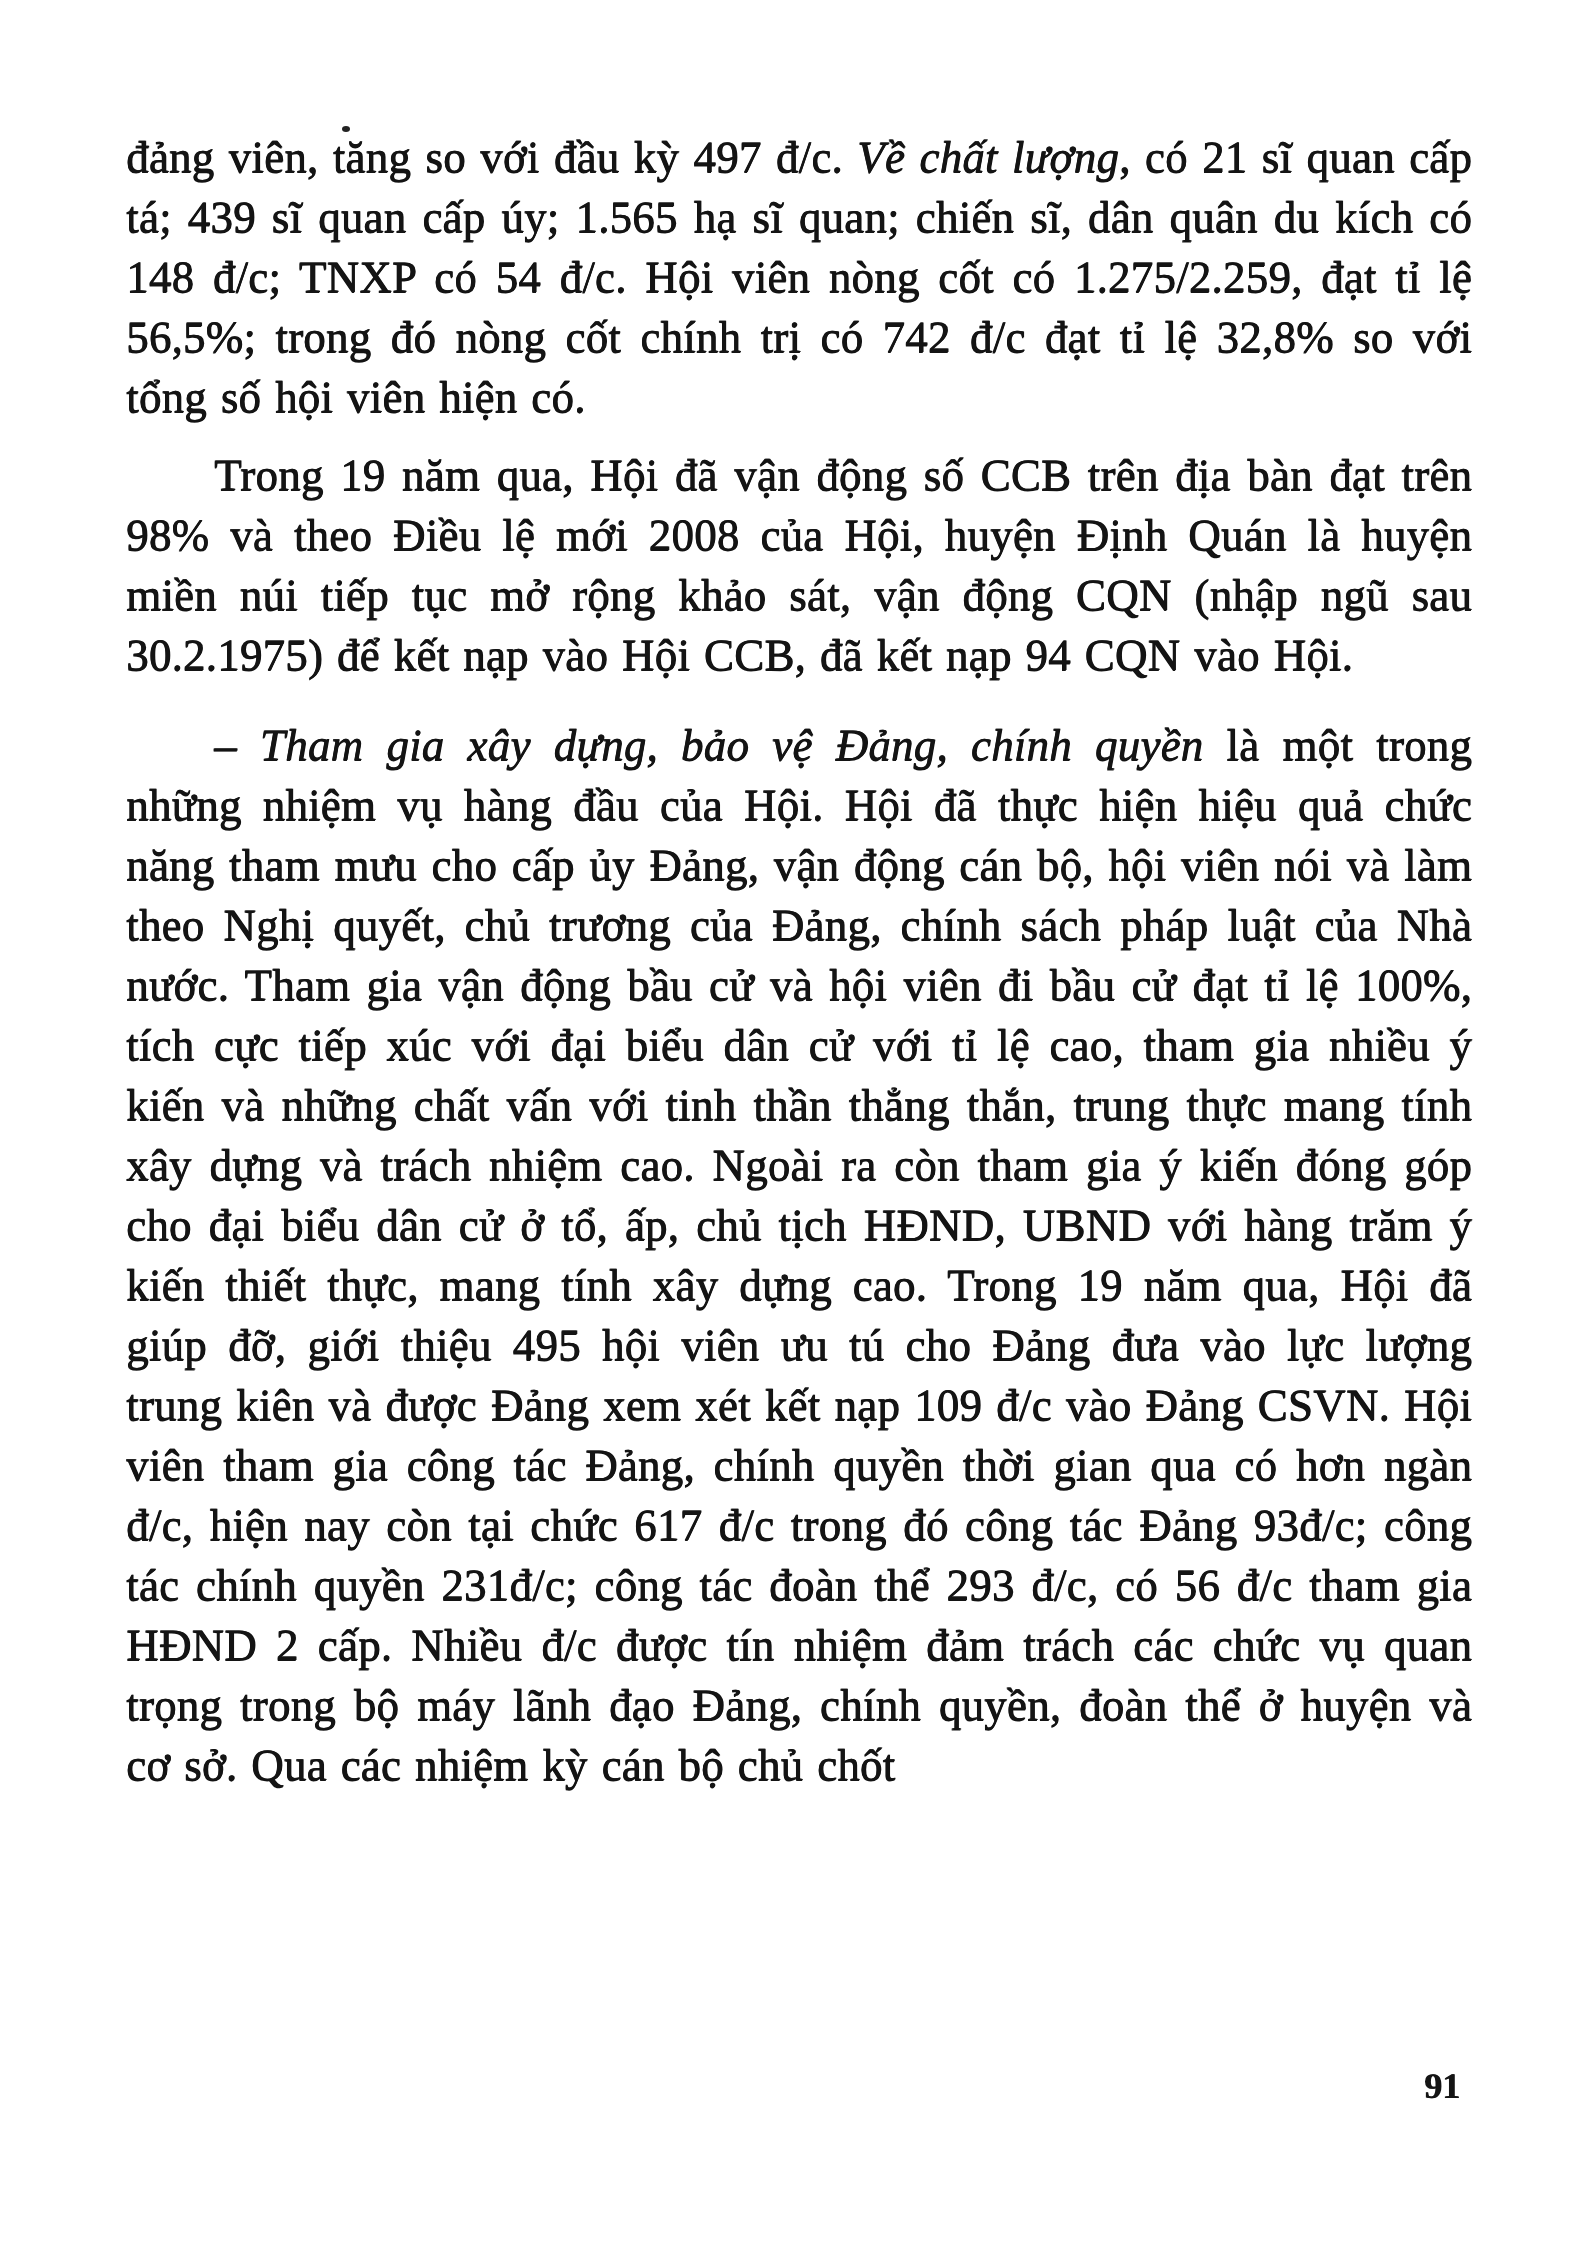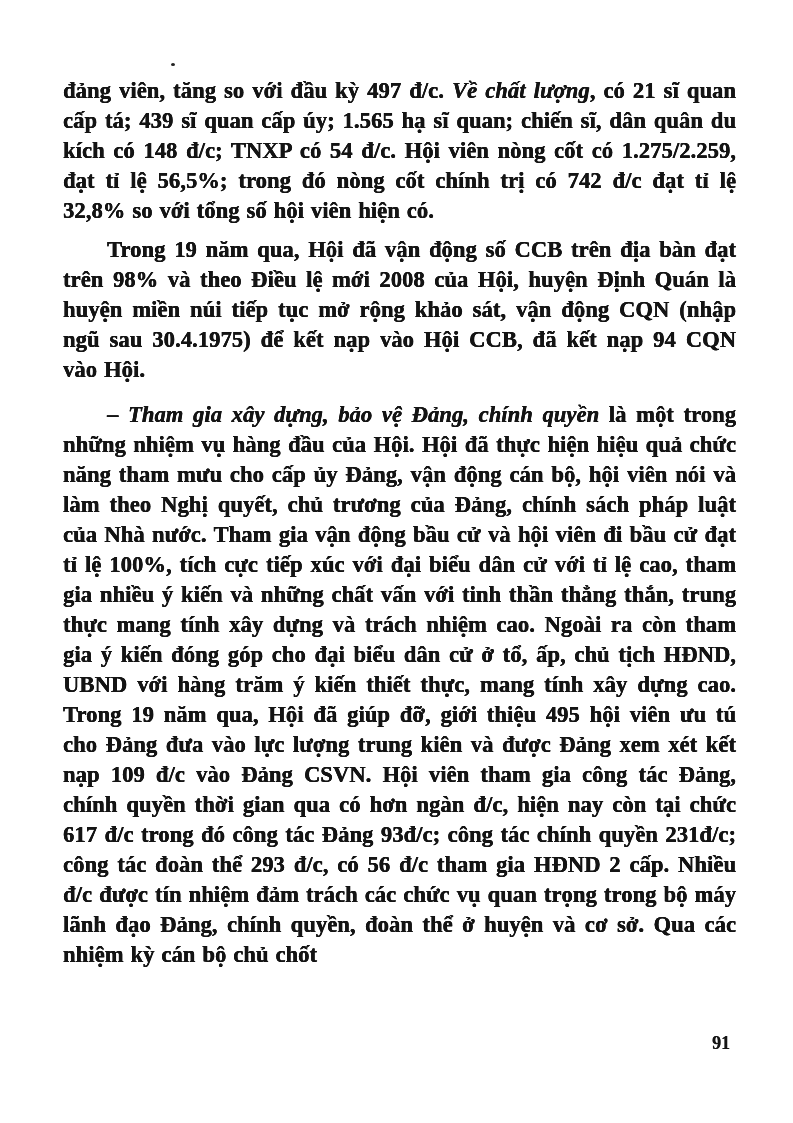--- a/index.html
+++ b/index.html
@@ -15,23 +15,22 @@
     font-family: "Liberation Serif", serif;
     color: #141414;
   }
   .page {
     position: absolute;
     inset: 0;
   }
   .text-block {
     position: absolute;
     left: 63px;
-    top: 76px;
+    top: 64px;
     width: 673px;
-    font-weight: bold;
   }
   p.para {
     margin: 0;
     font-size: 22.5px;
     line-height: 30px;
     text-align: justify;
     word-spacing: 1.2px;
     letter-spacing: 0.1px;
     
     text-shadow: 0.35px 0 0 currentColor, 0 0.25px 0 currentColor;
@@ -63,21 +62,21 @@
 <body>
 
 <div class="page">
 
   <span class="artifact-dot"></span>
 
   <div class="text-block">
 
     <p class="para p1"><span>đảng viên, tăng so với đầu kỳ 497 đ/c. </span><span class="italic">Về chất lượng</span><span>, có 21 sĩ quan cấp tá; 439 sĩ quan cấp úy; 1.565 hạ sĩ quan; chiến sĩ, dân quân du kích có 148 đ/c; TNXP có 54 đ/c. Hội viên nòng cốt có 1.275/2.259, đạt tỉ lệ 56,5%; trong đó nòng cốt chính trị có 742 đ/c đạt tỉ lệ 32,8% so với tổng số hội viên hiện có.</span></p>
 
-    <p class="para p2 indent"><span>Trong 19 năm qua, Hội đã vận động số CCB trên địa bàn đạt trên 98% và theo Điều lệ mới 2008 của Hội, huyện Định Quán là huyện miền núi tiếp tục mở rộng khảo sát, vận động CQN (nhập ngũ sau 30.4.1975) để kết nạp vào Hội CCB, đã kết nạp 94 CQN vào Hội.</span></p>
+    <p class="para p2 indent"><span>Trong 19 năm qua, Hội đã vận động số CCB trên địa bàn đạt trên 98% và theo Điều lệ mới 2008 của Hội, huyện Định Quán là huyện miền núi tiếp tục mở rộng khảo sát, vận động CQN (nhập ngũ sau 30.2.1975) để kết nạp vào Hội CCB, đã kết nạp 94 CQN vào Hội.</span></p>
 
     <p class="para p3 indent"><span>– </span><span class="italic">Tham gia xây dựng, bảo vệ Đảng, chính quyền</span><span> là một trong những nhiệm vụ hàng đầu của Hội. Hội đã thực hiện hiệu quả chức năng tham mưu cho cấp ủy Đảng, vận động cán bộ, hội viên nói và làm theo Nghị quyết, chủ trương của Đảng, chính sách pháp luật của Nhà nước. Tham gia vận động bầu cử và hội viên đi bầu cử đạt tỉ lệ 100%, tích cực tiếp xúc với đại biểu dân cử với tỉ lệ cao, tham gia nhiều ý kiến và những chất vấn với tinh thần thẳng thắn, trung thực mang tính xây dựng và trách nhiệm cao. Ngoài ra còn tham gia ý kiến đóng góp cho đại biểu dân cử ở tổ, ấp, chủ tịch HĐND, UBND với hàng trăm ý kiến thiết thực, mang tính xây dựng cao. Trong 19 năm qua, Hội đã giúp đỡ, giới thiệu 495 hội viên ưu tú cho Đảng đưa vào lực lượng trung kiên và được Đảng xem xét kết nạp 109 đ/c vào Đảng CSVN. Hội viên tham gia công tác Đảng, chính quyền thời gian qua có hơn ngàn đ/c, hiện nay còn tại chức 617 đ/c trong đó công tác Đảng 93đ/c; công tác chính quyền 231đ/c; công tác đoàn thể 293 đ/c, có 56 đ/c tham gia HĐND 2 cấp. Nhiều đ/c được tín nhiệm đảm trách các chức vụ quan trọng trong bộ máy lãnh đạo Đảng, chính quyền, đoàn thể ở huyện và cơ sở. Qua các nhiệm kỳ cán bộ chủ chốt</span></p>
 
   </div>
 
   <div class="page-number">91</div>
 
 </div>
 
 </body></html>

